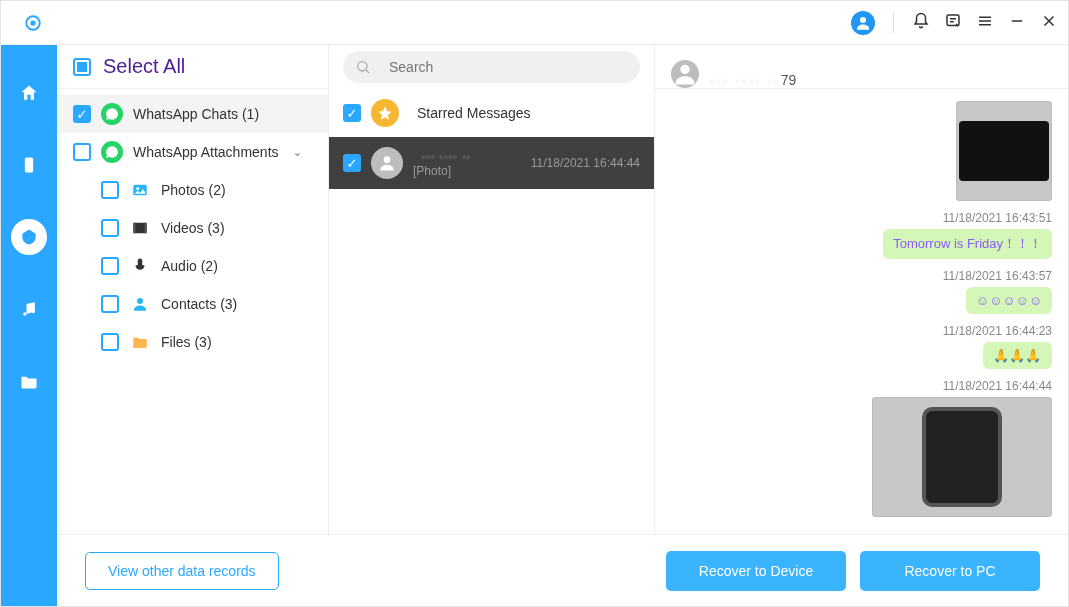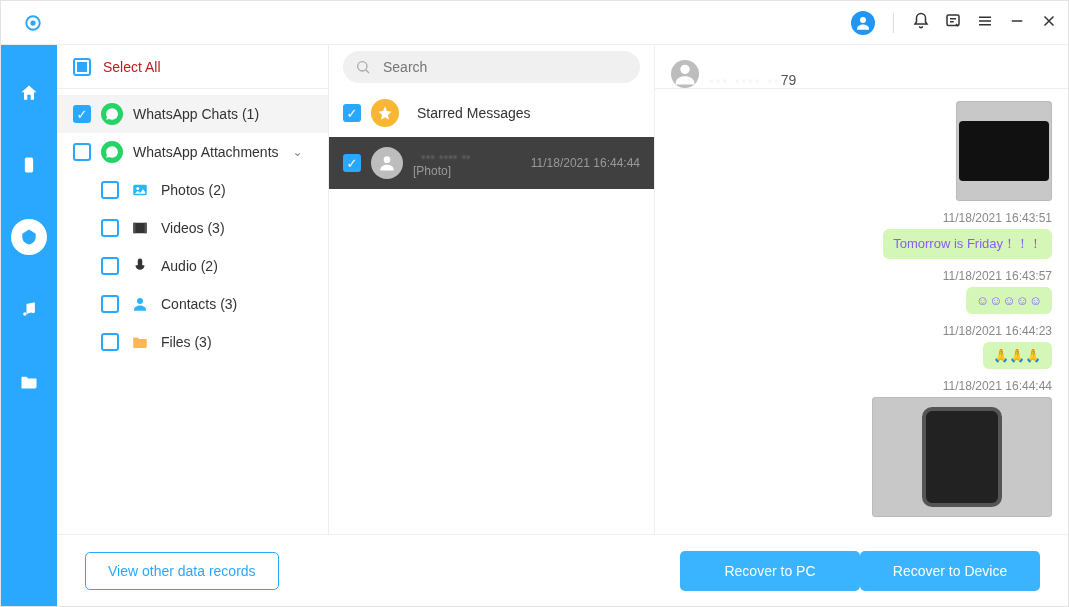--- a/index.html
+++ b/index.html
@@ -26,35 +26,35 @@
   .rail .rail-item.active svg { fill:#2aa8ff; }
   .rail svg { width:20px; height:20px; fill:#fff; }
 
   
   .sidebar { width:272px; border-right:1px solid #eee; display:flex; flex-direction:column; }
   .sidebar-header { display:flex; align-items:center; gap:12px; height:44px; padding:0 16px; border-bottom:1px solid #eee; }
   .checkbox { width:18px; height:18px; border:2px solid #2aa8ff; border-radius:3px; display:inline-flex; align-items:center; justify-content:center; cursor:pointer; flex-shrink:0; }
   .checkbox.checked { background:#2aa8ff; border-color:#2aa8ff; }
   .checkbox.checked::after { content:"✓"; color:#fff; font-size:13px; line-height:1; }
   .checkbox.partial::after { content:""; width:10px; height:10px; background:#2aa8ff; }
-  .sidebar-header .label { font-size:14px; color:#b91c1c; }
+  .sidebar-header .label { font-size:20px; color:#4c1d95; }
 
   .tree { overflow-y:auto; flex:1; padding:6px 0; }
   .tree-item { display:flex; align-items:center; gap:10px; padding:8px 16px; font-size:14px; color:#333; cursor:pointer; }
   .tree-item.active { background:#f4f4f4; }
   .tree-item .wa-icon { width:22px; height:22px; border-radius:50%; background:#25d366; display:flex; align-items:center; justify-content:center; }
   .tree-item .wa-icon svg { width:14px; height:14px; fill:#fff; }
   .tree-item .chev { margin-left:4px; color:#888; font-size:12px; }
   .tree-child { padding-left:44px; }
   .tree-child .ico { width:22px; height:22px; border-radius:4px; display:flex; align-items:center; justify-content:center; }
 
   
   .midcol { width:326px; border-right:1px solid #eee; display:flex; flex-direction:column; }
   .searchbar { height:44px; display:flex; align-items:center; padding:0 14px; }
-  .searchbox { flex:1; background:#f0f0f0; border-radius:18px; height:32px; display:flex; align-items:center; padding:0 12px; gap:12px; color:#999; }
+  .searchbox { flex:1; background:#f0f0f0; border-radius:18px; height:32px; display:flex; align-items:center; padding:0 12px; gap:18px; color:#999; }
   .searchbox input { border:none; background:transparent; outline:none; flex:1; font-size:14px; color:#333; }
   .list { flex:1; overflow-y:auto; }
   .list-row { display:flex; align-items:center; gap:10px; padding:10px 14px; cursor:pointer; }
   .list-row.selected { background:#404040; }
   .list-row .avatar { width:32px; height:32px; border-radius:50%; background:#bdbdbd; display:flex; align-items:center; justify-content:center; }
   .list-row .avatar svg { width:20px; height:20px; fill:#fff; }
   .list-row .txt { flex:1; display:flex; flex-direction:column; }
   .list-row .title { font-size:14px; color:#333;margin-left:8px; }
   .list-row .sub { font-size:12px; color:#999; }
   .list-row .ts { font-size:12px; color:#999; }
@@ -71,21 +71,21 @@
   .messages { flex:1; overflow-y:auto; padding:12px 16px; display:flex; flex-direction:column; align-items:flex-end; gap:4px; }
   .msg-ts { font-size:12px; color:#888; margin-top:6px; }
   .bubble { background:#d4f7b8; border-radius:6px; padding:6px 10px; font-size:13px; color:#8b5cf6; max-width:180px; word-wrap:break-word; }
   .img-thumb { background:#c8c8c8; border:1px solid #bbb; border-radius:3px; display:flex; align-items:center; justify-content:center; overflow:hidden; }
   .img-thumb.large { width:180px; height:120px; }
   .img-thumb.small { width:96px; height:100px; }
   .phone-mock { width:80px; height:100px; background:#222; border-radius:10px; border:4px solid #555; }
   .kb-mock { width:90px; height:60px; background:#111; border-radius:4px; position:relative; }
 
   
-  .bottombar { height:72px; border-top:1px solid #eee; display:flex; align-items:center; padding:0 28px; }
+  .bottombar { height:72px; border-top:1px solid #eee; display:flex; align-items:center; padding:0 28px; gap:14px; }
   .bottombar .spacer { flex:1; }
   .btn-outline { border:1px solid #2aa8ff; color:#2aa8ff; background:#fff; border-radius:5px; padding:10px 22px; font-size:14px; cursor:pointer; }
   .btn-primary { background:#3ab4ff; color:#fff; border:none; border-radius:5px; padding:12px 30px; font-size:14px; cursor:pointer; min-width:180px; }
 </style>
 </head>
 <body>
 
 <div class="app">
 
   <div class="topbar">
@@ -317,18 +317,18 @@
                 <div class="phone-mock"></div>
               </div>
           </div>
         </div>
 
       </div>
 
       <div class="bottombar">
         <button class="btn-outline">View other data records</button>
         <div class="spacer"></div>
+        <button class="btn-primary">Recover to Device</button>
         <button class="btn-primary">Recover to PC</button>
-        <button class="btn-primary">Recover to Device</button>
       </div>
     </div>
   </div>
 </div>
 
 </body></html>

